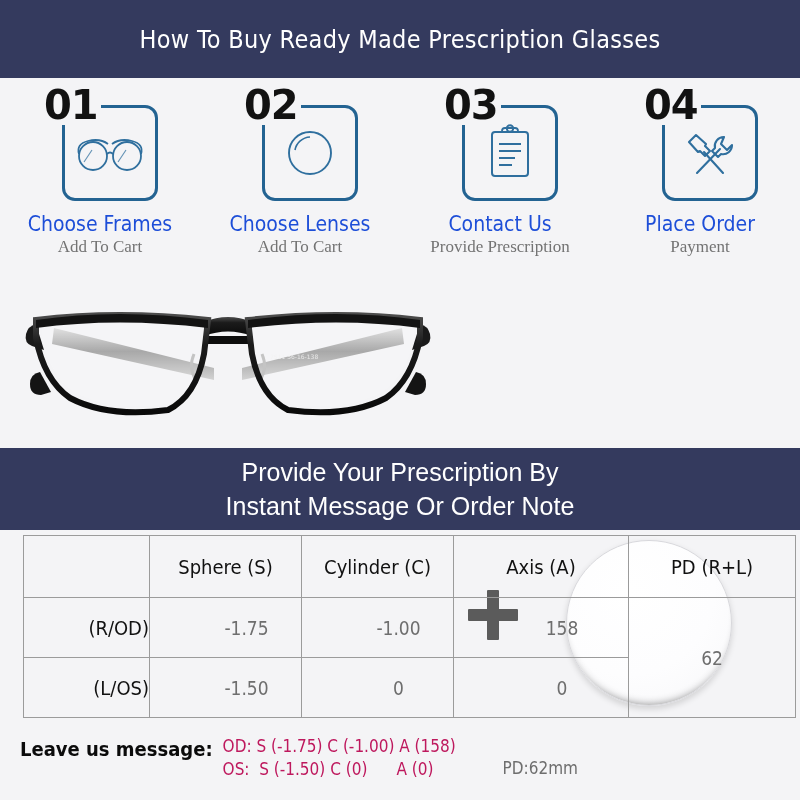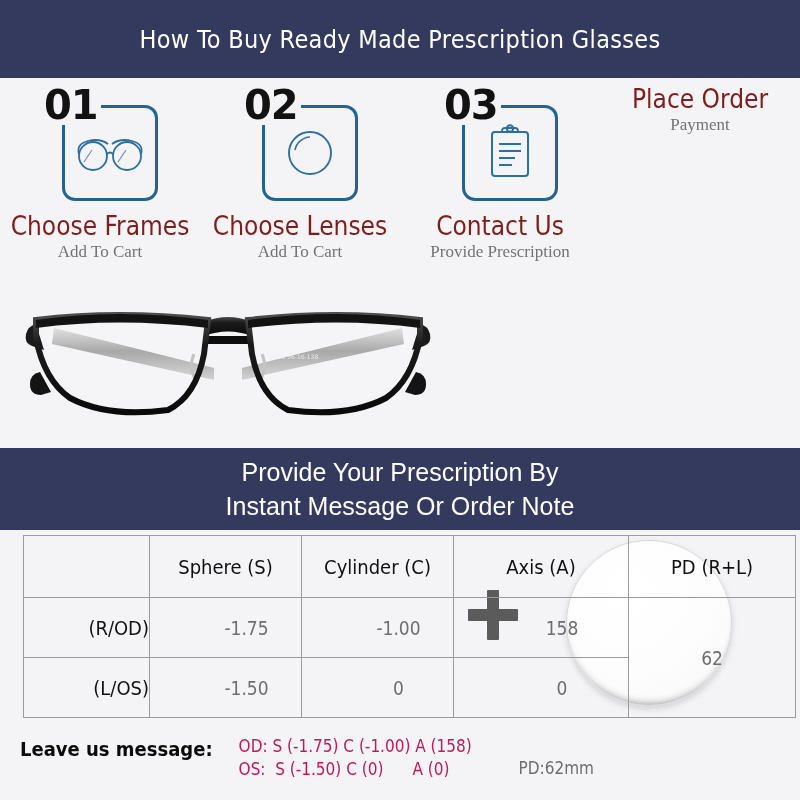--- a/index.html
+++ b/index.html
@@ -43,21 +43,21 @@
     border: 3px solid #236392; border-radius: 13px;
   }
   .step-box .cut {
     position: absolute; left: -5px; top: -6px; width: 40px; height: 14px;
     background: #f4f4f6;
   }
   .step-icon { position: absolute; left: 28px; top: 18px; width: 96px; height: 96px;
     display: flex; align-items: center; justify-content: center; }
 
   .step-title {
-    margin-top: 8px; font-size: 26px; color: #7f1d1d; line-height: 1.05;
+    margin-top: 8px; font-size: 21px; color: #1d4ed8; line-height: 1.05;
     font-family: "DejaVu Sans Condensed", "Liberation Sans", sans-serif;
     white-space: nowrap;
   }
   .step-sub {
     margin-top: 3px; font-size: 17px; color: #737373; line-height: 1.05;
     font-family: Liberation Serif, serif;
     white-space: nowrap;
   }
 
   
@@ -109,21 +109,21 @@
   }
   table.rx td.rowlabel { font-size: 20px; color: #111; height: 60px; text-align: right; }
   table.rx td.val { font-size: 19px; color: #6e6e6e; padding-left: 42px; }
   table.rx td.pd { font-size: 19px; color: #6e6e6e; }
   col.c0 { width: 126px; } col.c1 { width: 152px; }
   col.c2 { width: 152px; } col.c3 { width: 175px; } col.c4 { width: 167px; }
 
   
   .leave {
     position: absolute; left: 20px; top: 735px; width: 760px;
-    display: flex; align-items: flex-start; gap: 16px;
+    display: flex; align-items: flex-start;
   }
   .leave-label {
     font-size: 20px; font-weight: 700; color: #0b0b0b; white-space: nowrap;
     font-family: "DejaVu Sans Condensed", "Liberation Sans", sans-serif;
     padding-top: 2px;
   }
   .leave-lines { margin-left: 10px; position: relative; }
   .leave-lines .ln {
     font-size: 17px; color: #be185d; line-height: 23px; white-space: pre;
     font-family: "DejaVu Sans Condensed", "Liberation Sans", sans-serif;
@@ -203,20 +203,36 @@
             </g>
           </svg>
         </div>
         <div class="step-num">03</div>
       </div>
       <div class="step-title">Contact Us</div>
       <div class="step-sub">Provide Prescription</div>
     </div>
 
     <div class="step">
+      <div class="step-graphic">
+        <div class="step-box">
+            <div class="cut"></div>
+          </div>
+        <div class="step-icon">
+          <svg width="60" height="60" viewBox="0 0 60 60">
+            <g fill="none" stroke="#2f6f9e" stroke-width="2.1" stroke-linejoin="round" stroke-linecap="round">
+              <path d="M17 50 L40 26"></path>
+              <path d="M44 14 a9 9 0 0 0 -9 11 l-3 3 6 6 3 -3 a9 9 0 0 0 11 -9 l-5 5 -6 -6 z"></path>
+              <path d="M43 50 L24 29"></path>
+              <path d="M12 16 l4 -4 10 9 -1 2 5 5 -5 5 -5 -5 -2 1 -9 -10 z"></path>
+            </g>
+          </svg>
+        </div>
+        <div class="step-num">04</div>
+      </div>
       <div class="step-title">Place Order</div>
       <div class="step-sub">Payment</div>
     </div>
 
   </div>
 
   <div class="product">
     <div class="glasses-wrap">
       <svg width="420" height="160" viewBox="0 0 420 160">
         <defs>

